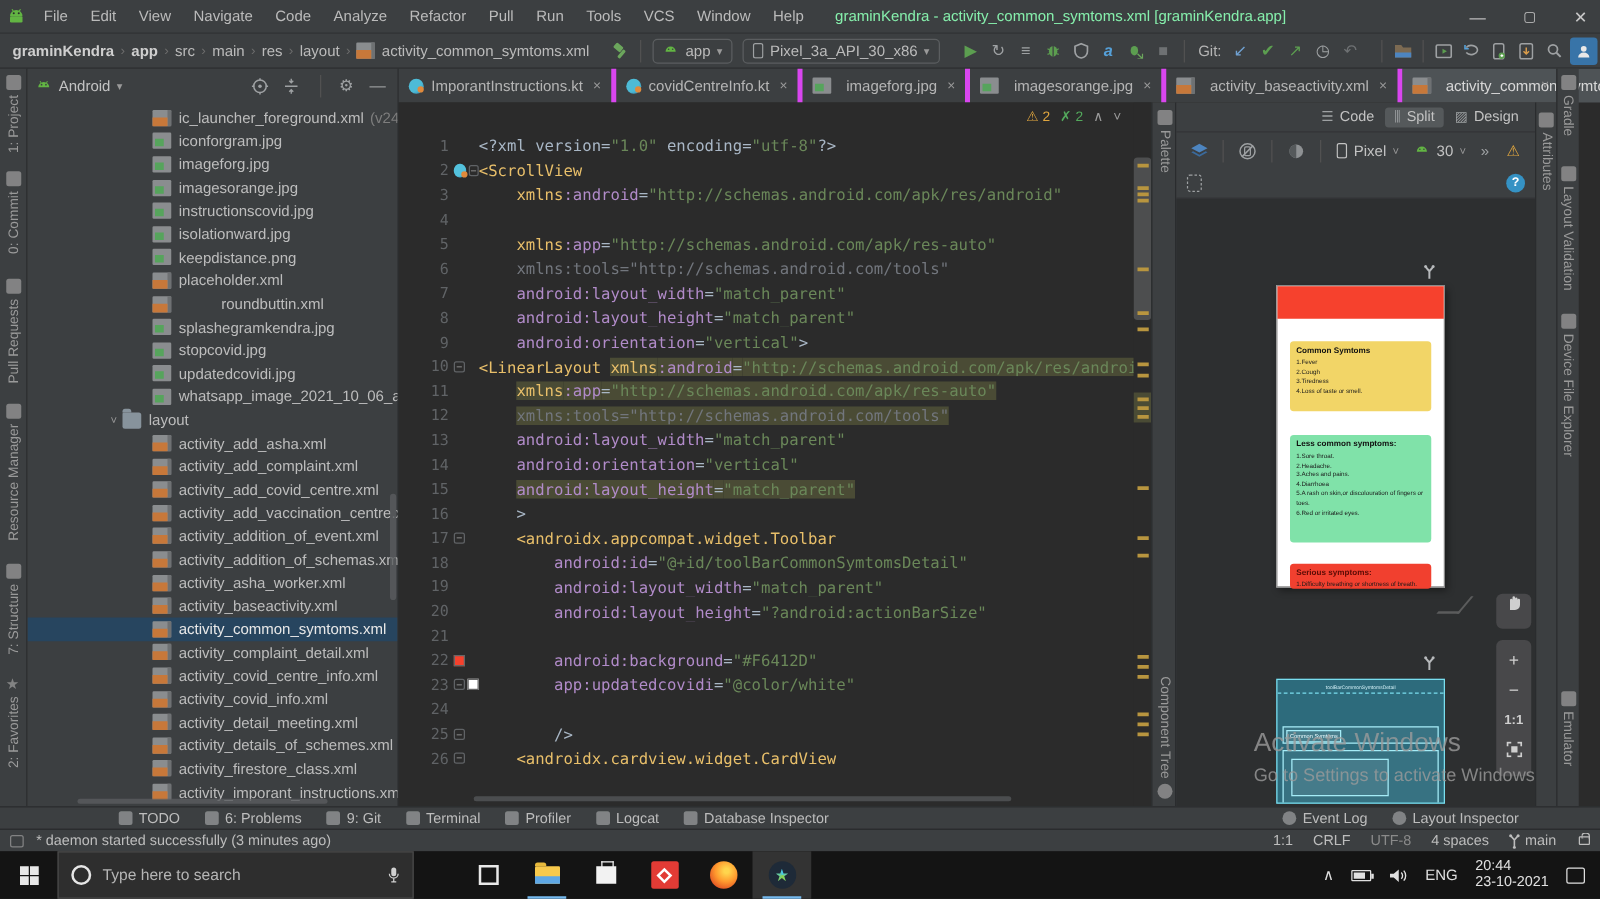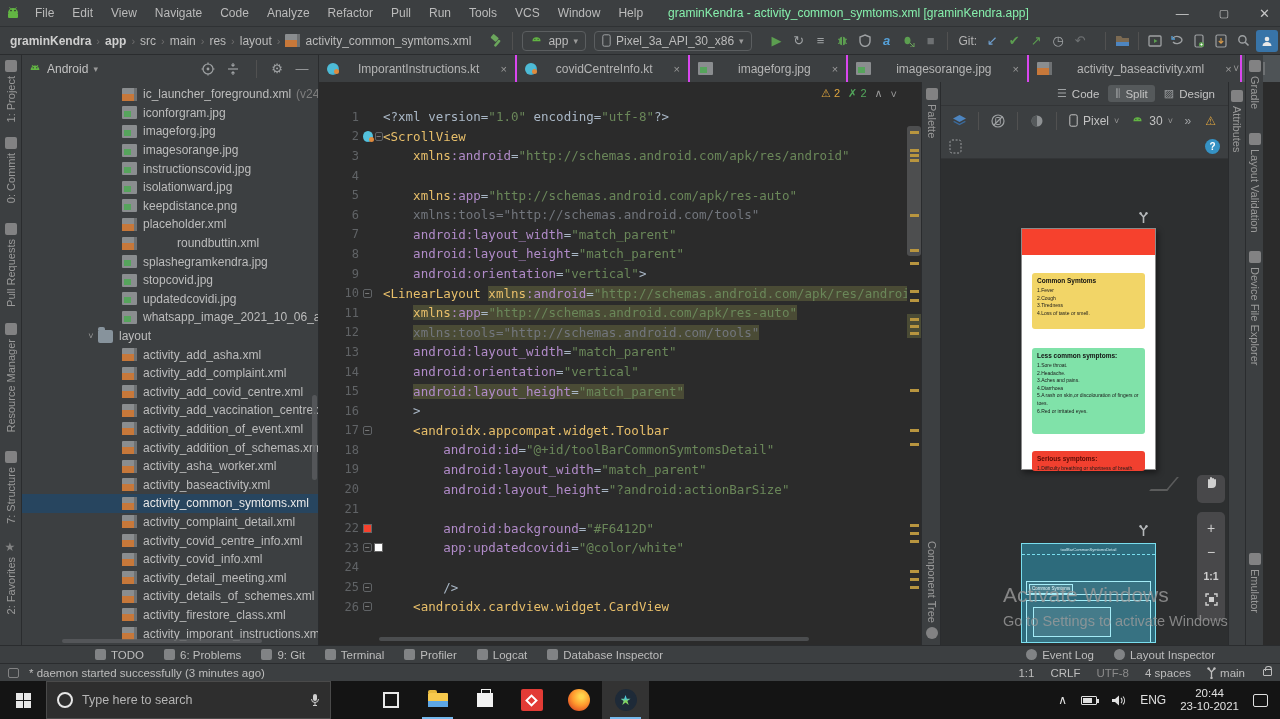--- a/index.html
+++ b/index.html
@@ -61,22 +61,22 @@
     background:#87939c; border-radius:2px 2px 0 0; }
   #tree-vscroll { position:absolute; right:1px; top:340px; width:5px; height:85px;
     background:#5a5d5f; border-radius:3px; opacity:.8; }
   #tree-hscroll { position:absolute; left:40px; bottom:2px; width:200px; height:4px;
     background:#5a5d5f; border-radius:3px; opacity:.8; }
 
   
   #center { flex:none; width:926px; display:flex; flex-direction:column; }
   #tabbar { height:27px; background:#3c3f41; display:flex; align-items:center; font-size:12px;
     color:#b5b5b5; position:relative; }
-  .tab { height:100%; display:flex; align-items:center; gap:19px; padding:0 8px;
-    border-right:2px solid #d946ef; white-space:nowrap; }
+  .tab { height:100%; display:flex; align-items:center; gap:6px; padding:0 8px;
+    border-right:4px solid #d946ef; white-space:nowrap; }
   .tab.active { background:#4e5356; color:#d8d8d8; }
   .tab .x { color:#9a9a9a; font-size:11px; margin-left:2px; }
   .kticon { width:12px; height:12px; border-radius:50%; flex:none;
     background:radial-gradient(circle at 30% 30%, #4dbbd6 55%, #2a7fa8 100%); position:relative; }
   .kticon::after { content:""; position:absolute; right:0; bottom:1px; width:5px; height:5px;
     border-radius:50%; background:#e08a3c; }
   #tab-overflow { position:absolute; right:6px; color:#9a9a9a; font-size:10px; }
   #splitrow { flex:1; display:flex; }
 
   
@@ -216,21 +216,21 @@
     align-items:center; justify-content:center; }
   .redapp i { width:9px; height:9px; border:2px solid #fff; transform:rotate(45deg); }
   .ffic { width:22px; height:22px; border-radius:50%;
     background:radial-gradient(circle at 60% 35%, #ffd54d 10%, #ff9a2e 45%, #e55b25 75%, #b23a8c 100%); }
   .asic { width:22px; height:22px; border-radius:50%; background:#1e2a38; display:flex;
     align-items:center; justify-content:center; }
   .asic i { width:10px; height:10px; background:conic-gradient(#47c6e8, #8bd44a, #47c6e8);
     clip-path:polygon(50% 0,63% 38%,100% 38%,69% 59%,82% 100%,50% 74%,18% 100%,31% 59%,0 38%,37% 38%); }
   #tray { margin-left:auto; display:flex; align-items:center; gap:14px; padding-right:12px;
     font-size:12px; }
-  #clock { text-align:center; font-size:11.5px; line-height:13px; }
+  #clock { text-align:left; font-size:11.5px; line-height:13px; }
   .batic { width:16px; height:9px; border:1px solid #e0e0e0; border-radius:1px; position:relative; }
   .batic::after { content:""; position:absolute; right:-3px; top:2px; width:2px; height:4px;
     background:#e0e0e0; }
   .batic::before { content:""; position:absolute; left:1px; top:1px; bottom:1px; width:9px;
     background:#e0e0e0; }
   .spkic { font-size:13px; }
   .acic { width:15px; height:13px; border:1.5px solid #e0e0e0; border-radius:2px; position:relative; }
   .glyph { font-style:normal; }
   svg { display:block; }
 </style>

